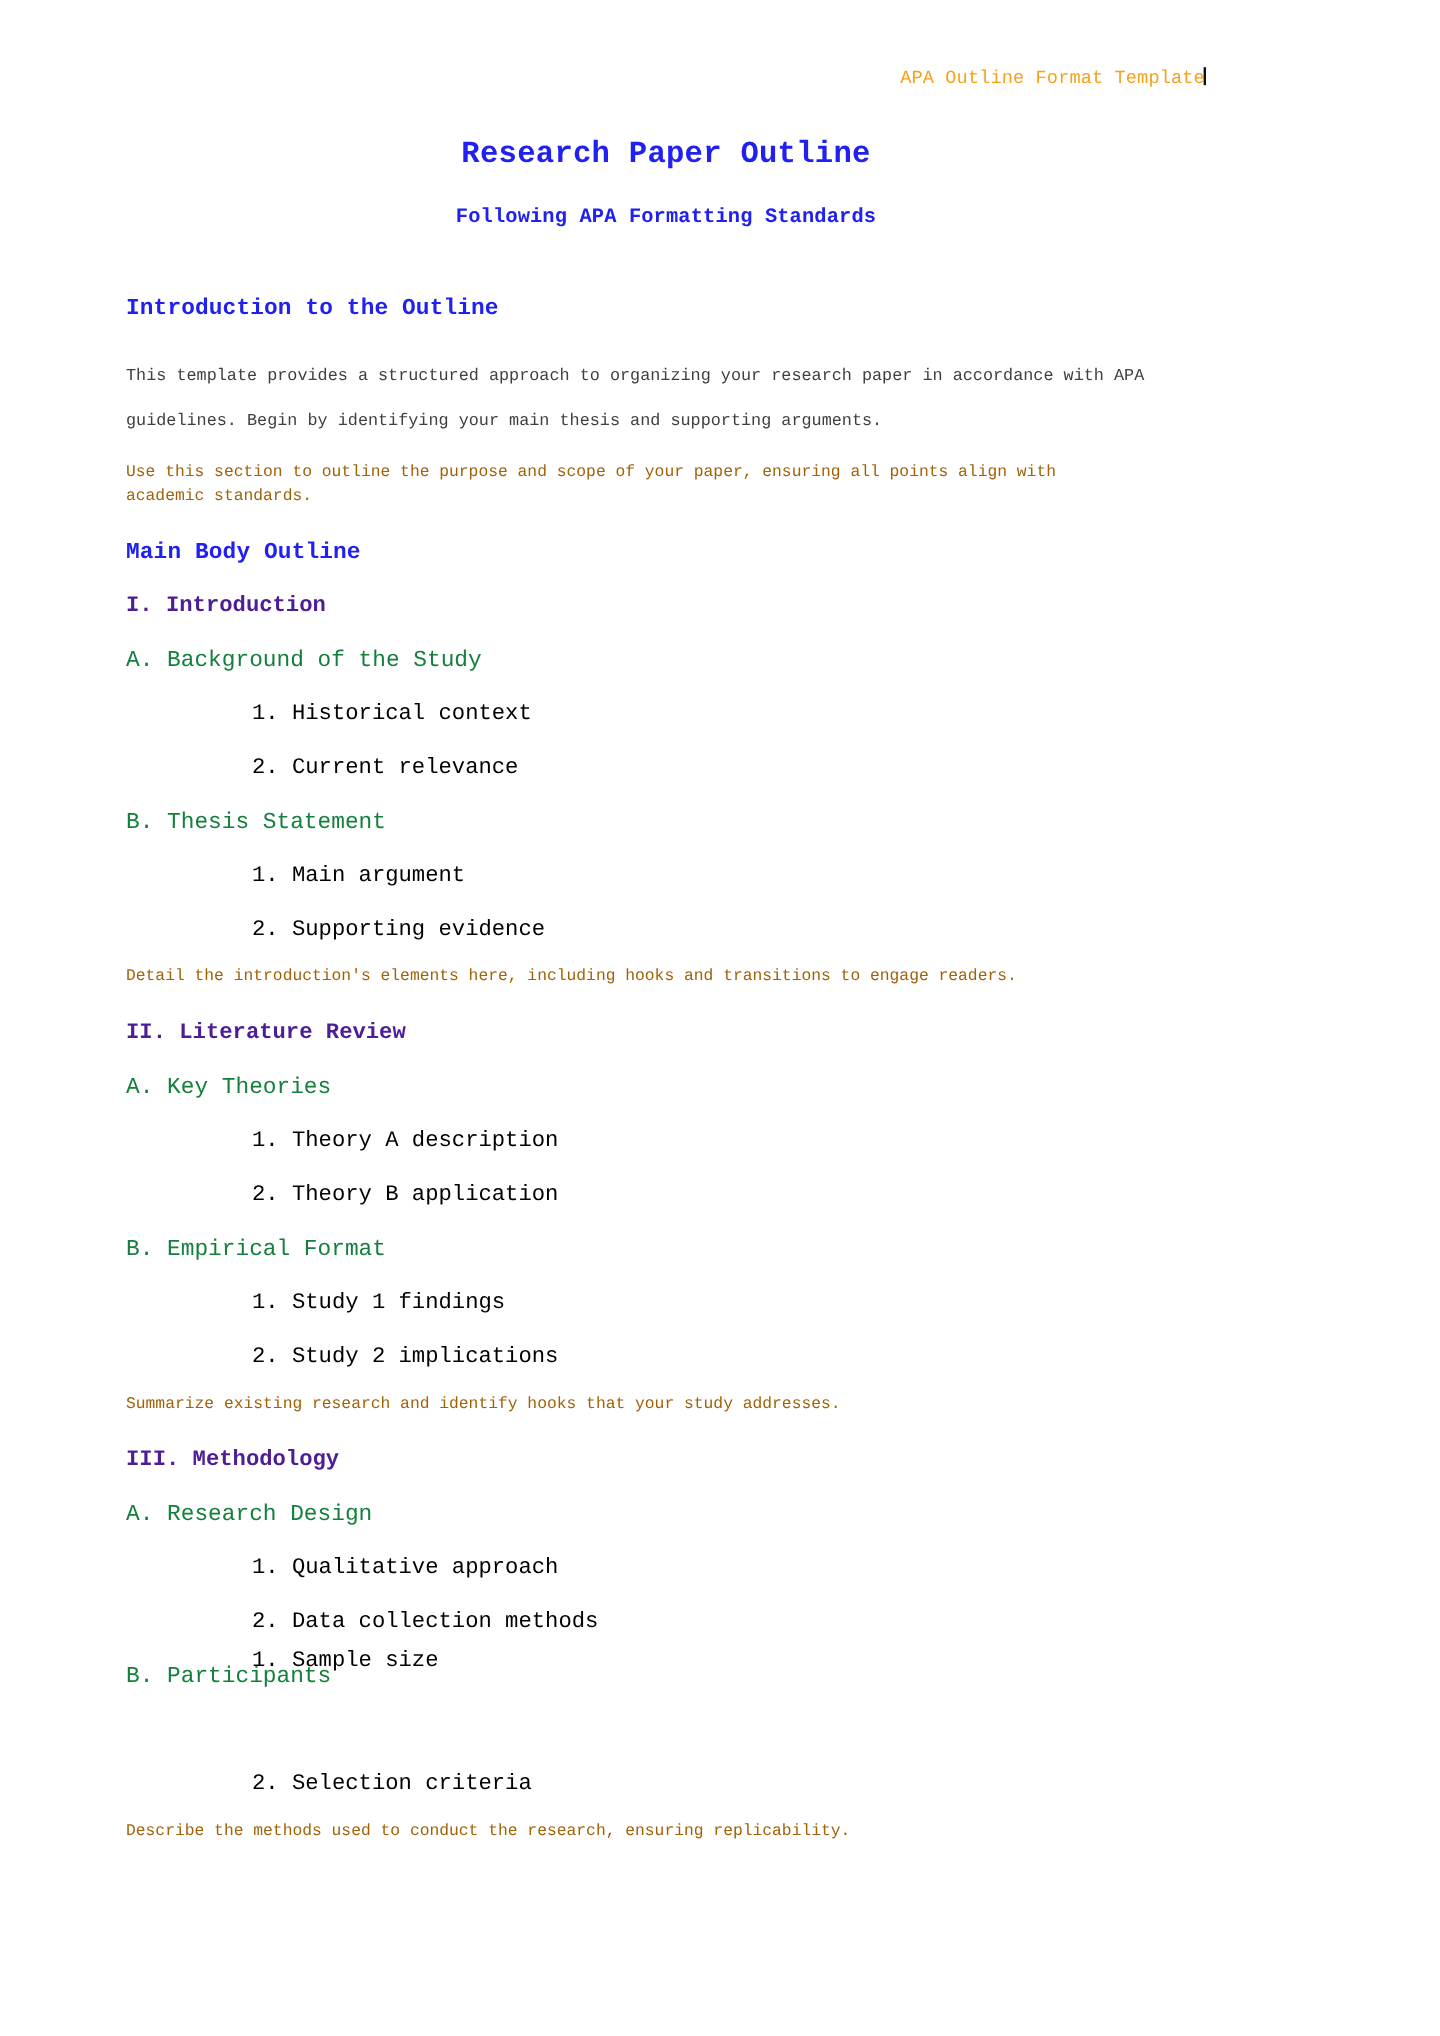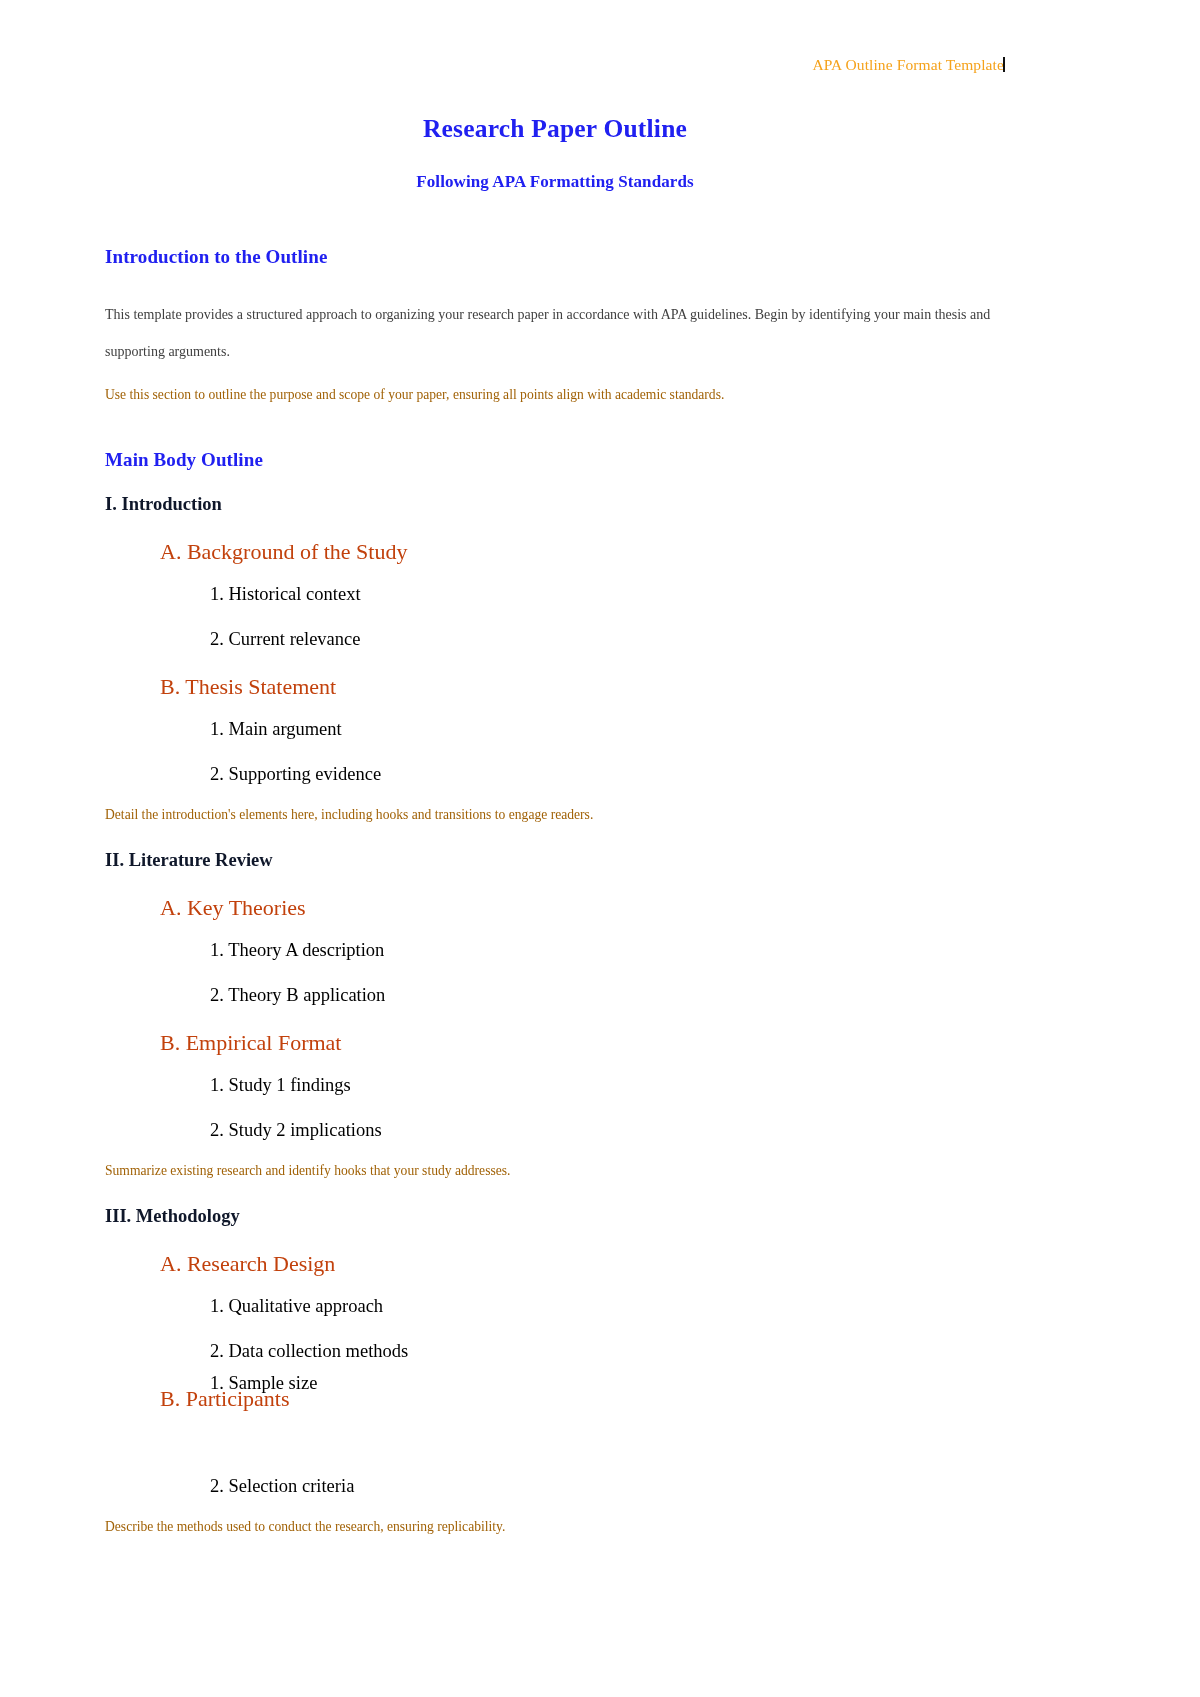--- a/index.html
+++ b/index.html
@@ -7,21 +7,21 @@
     padding: 0;
     background: #ffffff;
   }
   .page {
     position: relative;
     width: 1200px;
     height: 1697px;
     background: #ffffff;
     margin: 0 auto;
     overflow: hidden;
-    font-family: Liberation Serif, serif;
+    font-family: Liberation Mono, monospace;
     color: #000000;
   }
   .content {
     position: absolute;
     left: 105px;
     top: 0;
     width: 900px;
   }
   .doc-header {
     position: absolute;
@@ -76,27 +76,26 @@
     color: #404040;
   }
   .caption {
     font-size: 13.6px;
     color: #a16207;
     line-height: 20px;
   }
   .outline-l1 {
     font-size: 18.5px;
     font-weight: bold;
-    color: #0f172a;
+    color: #4c1d95;
     margin-left: 0;
   }
   .outline-l2 {
-    font-size: 22px;
-    color: #c2410c;
-    margin-left: 55px;
+    font-size: 19px;
+    color: #15803d;
   }
   .outline-l3 {
     font-size: 18.5px;
     color: #000000;
     margin-left: 105px;
   }
   .blk-intro-head { position: absolute; top: 246px; left: 0; }
   .blk-intro-body { position: absolute; top: 296px; left: 0; width: 890px; }
   .blk-intro-cap  { position: absolute; top: 385px; left: 0; width: 800px; }
   .blk-main-head  { position: absolute; top: 449px; left: 0; }

